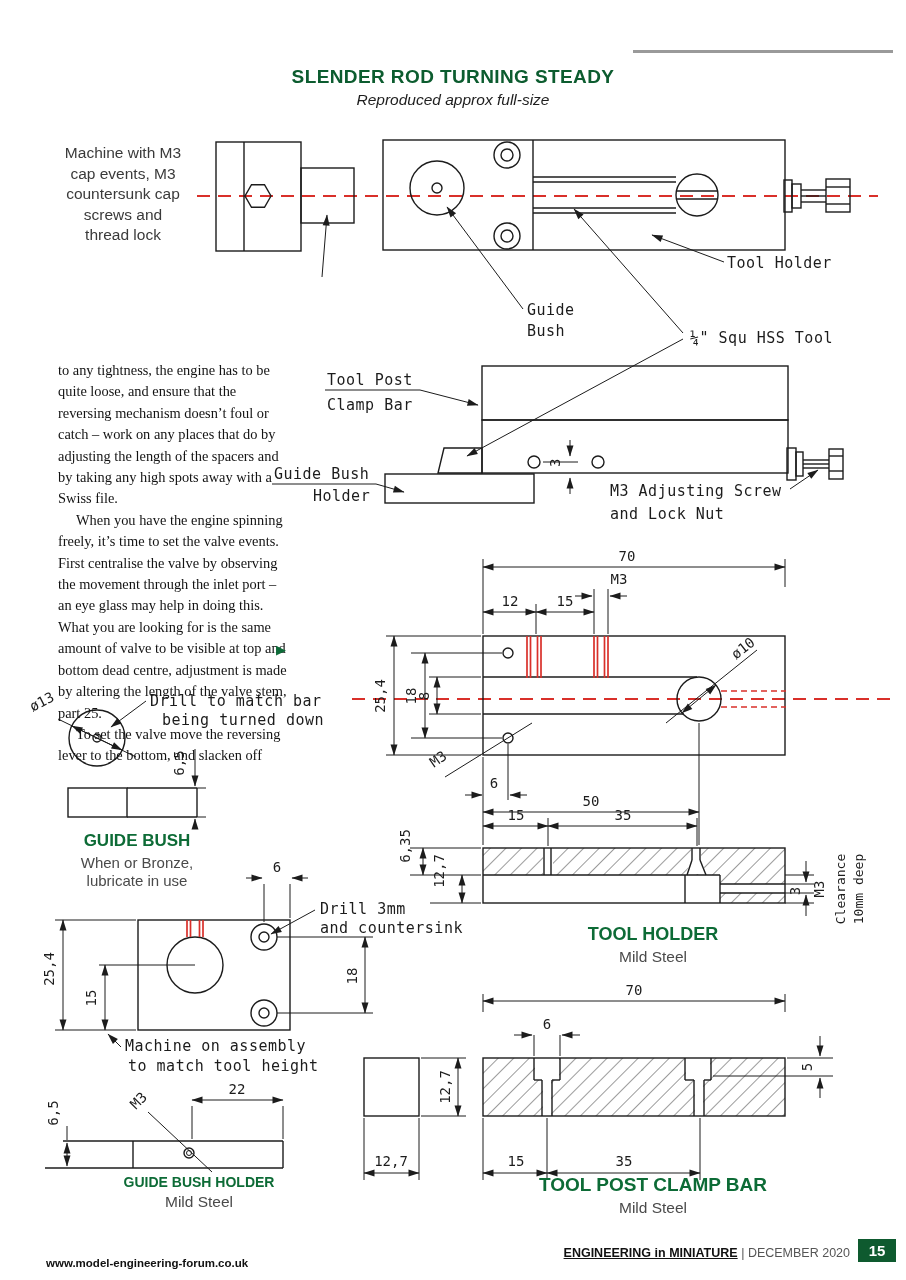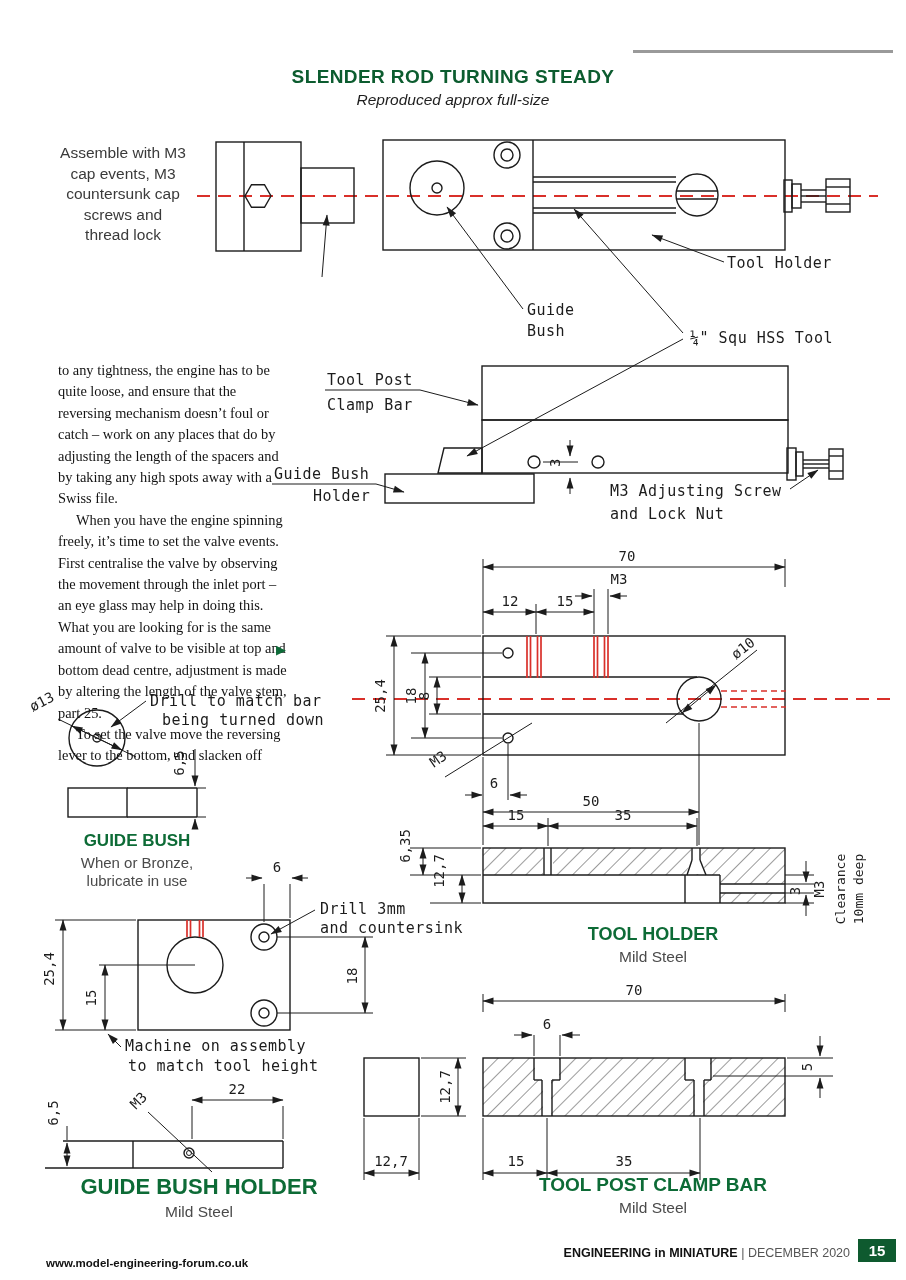--- a/index.html
+++ b/index.html
@@ -29,29 +29,29 @@
   .caption{text-align:center;}
   .cap-title{color:#0d6b36;font-weight:bold;}
   .cap-sub{color:#4a4a4a;}
   .cap-gb{left:37px;top:831px;width:200px;}
   .cap-gb .cap-title{font-size:17px;}
   .cap-gb .cap-sub{font-size:15px;line-height:17.5px;margin-top:3px;}
   .cap-th{left:553px;top:924px;width:200px;}
   .cap-th .cap-title{font-size:18px;}
   .cap-th .cap-sub{font-size:15.5px;margin-top:3px;}
   .cap-gbh{left:74px;top:1174px;width:250px;}
-  .cap-gbh .cap-title{font-size:22px;}
+  .cap-gbh .cap-title{font-size:14px;}
   .cap-gbh .cap-sub{font-size:15.5px;margin-top:3px;}
   .cap-cb{left:528px;top:1174px;width:250px;}
   .cap-cb .cap-title{font-size:19px;}
   .cap-cb .cap-sub{font-size:15.5px;margin-top:3px;}
   
   .footer-url{left:46px;top:1245px;font-size:11.5px;font-weight:bold;color:#111;margin-top:12px;}
   .footer-right{left:400px;top:1246px;width:450px;text-align:right;font-size:12.5px;color:#555;}
-  .footer-right .mag{font-weight:bold;color:#111;}
+  .footer-right .mag{font-weight:bold;color:#111;text-decoration:underline;}
   .page-num{left:858px;top:1239px;width:38px;height:23px;background:#0e5a2f;color:#fff;
     display:flex;align-items:center;justify-content:center;font-weight:bold;font-size:15px;}
   
   .ln{stroke:#1c1c1c;stroke-width:1.4;fill:none;}
   .tn{stroke:#1c1c1c;stroke-width:1;fill:none;}
   .wh{fill:#ffffff;stroke:none;}
   .redl{stroke:#d9302a;stroke-width:1.7;fill:none;}
   .redc{stroke:#d9302a;stroke-width:2;stroke-dasharray:13 8;fill:none;}
   .redd{stroke:#d9302a;stroke-width:1.6;stroke-dasharray:6 4;fill:none;}
   .dm{marker-start:url(#ar);marker-end:url(#ar);}
@@ -383,21 +383,21 @@
       <text class="dim mid" x="516" y="1166">15</text>
       <text class="dim mid" x="624" y="1166">35</text>
     </g>
   </svg>
 
   <div class="abs tag-rule"></div>
   <div class="abs page-subtitle">Reproduced approx full-size</div>
   <div class="abs page-title">SLENDER ROD TURNING STEADY</div>
 
   <div class="abs assembly-note">
-    <div>Assemble with M3</div>
+    <div>Machine with M3</div>
     <div>cap events, M3</div>
     <div>countersunk cap</div>
     <div>screws and</div>
     <div>thread lock</div>
   </div>
 
   <div class="abs article">
     <p>to any tightness, the engine has to be quite loose, and ensure that the reversing mechanism doesn’t foul or catch – work on any places that do by adjusting the length of the spacers and by taking any high spots away with a Swiss file.</p>
     <p class="ind">When you have the engine spinning freely, it’s time to set the valve events. First centralise the valve by observing the movement through the inlet port – an eye glass may help in doing this. What you are looking for is the same amount of valve to be visible at top and bottom dead centre, adjustment is made by altering the length of the valve stem, part 25.</p>
     <p class="ind">To set the valve move the reversing lever to the bottom, and slacken off</p>

